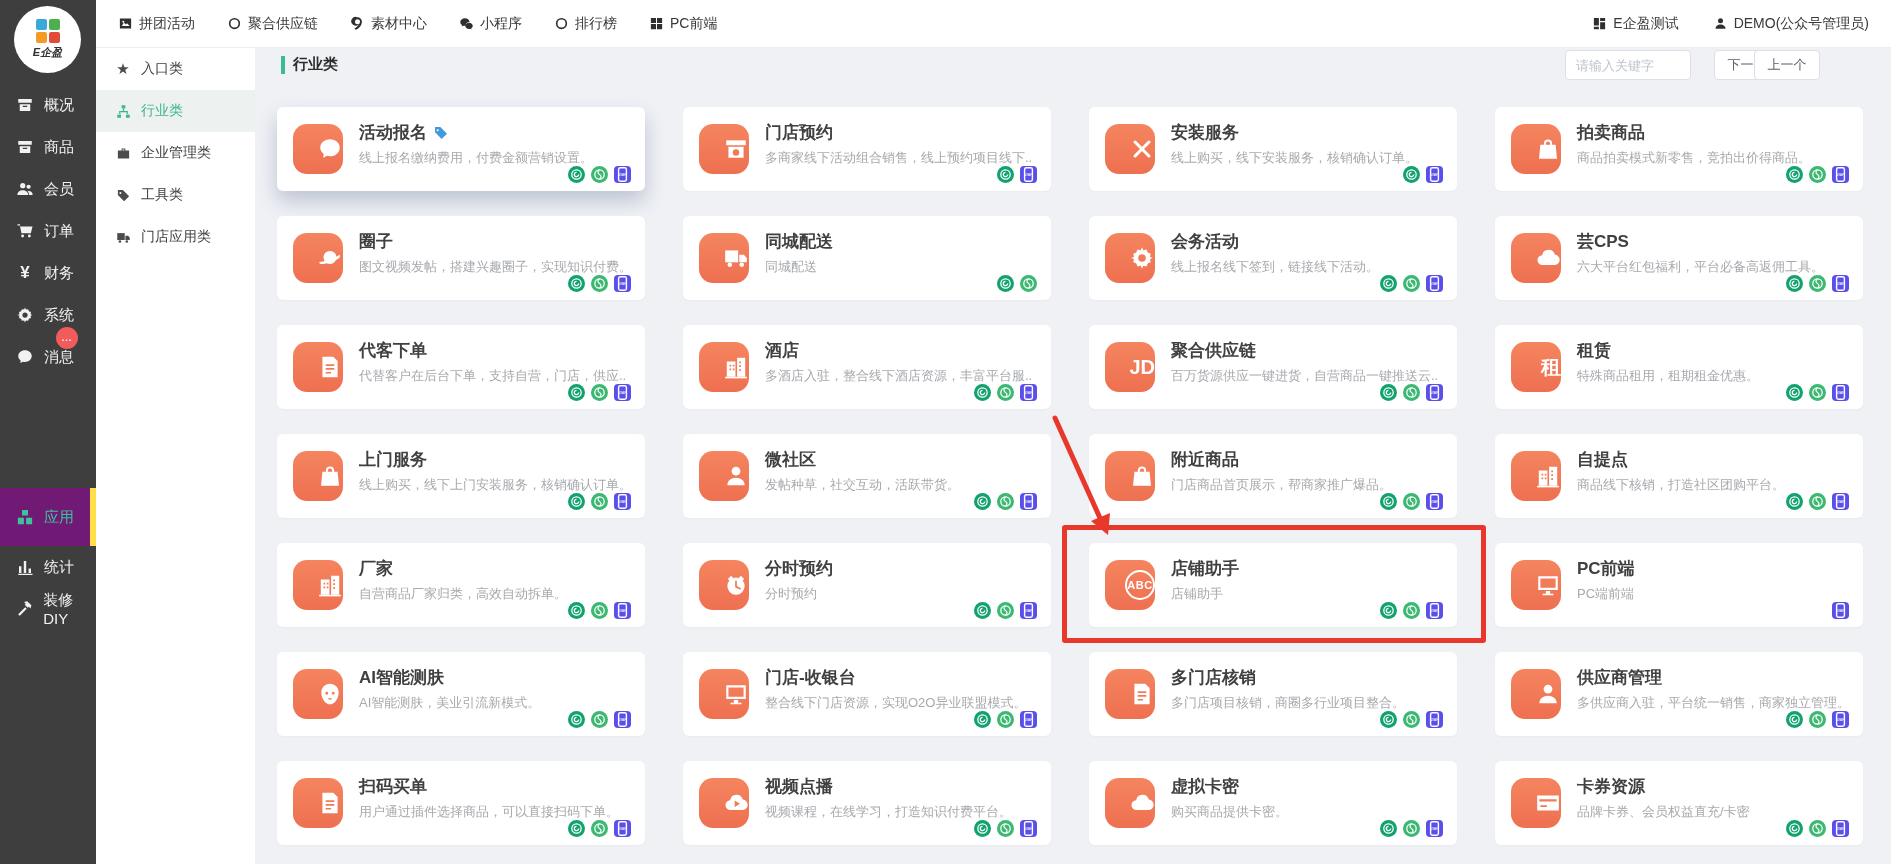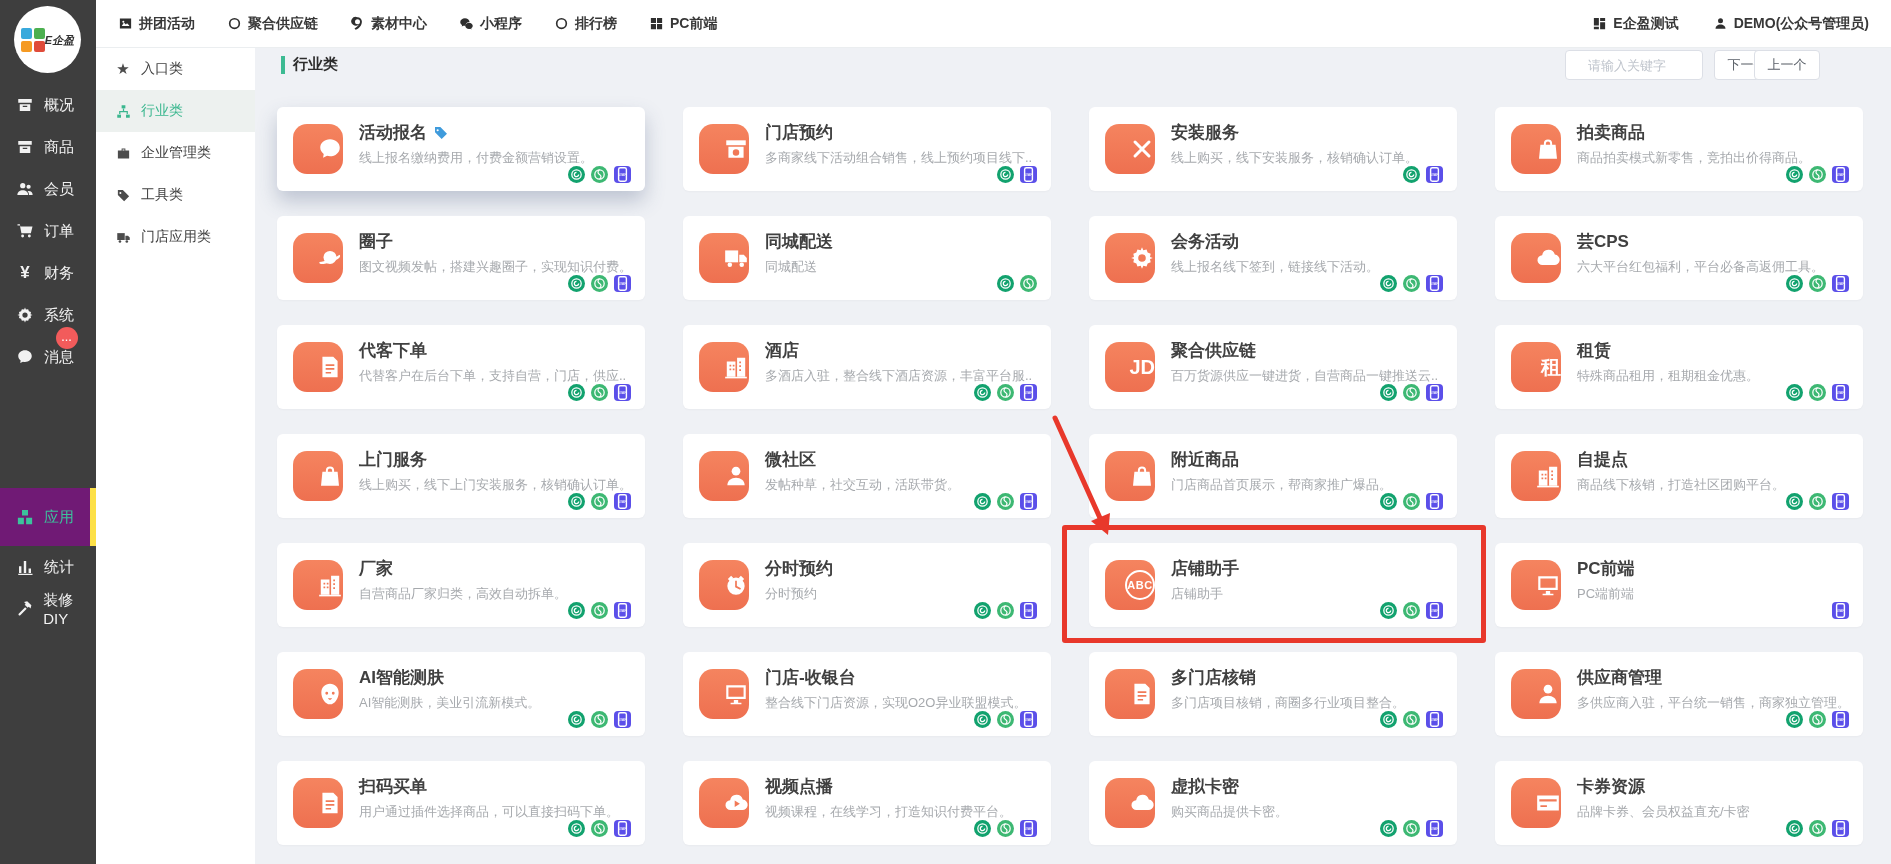--- a/index.html
+++ b/index.html
@@ -1,31 +1,31 @@
 <!DOCTYPE html>
 <html><head>
 <meta charset="utf-8">
 <style>
   * { margin:0; padding:0; box-sizing:border-box; }
   html,body { width:1891px; height:864px; font-family:"Liberation Sans","DejaVu Sans",sans-serif; }
   .stage { position:relative; width:1891px; height:864px; background:#eff1f5; overflow:hidden; }
 
   
   .topnav { position:absolute; left:96px; top:0; width:1795px; height:48px; background:#fff;
-            border-bottom:1px solid #ebeef0; display:flex; align-items:center; padding:8px 22px; z-index:3;font-weight:bold; }
+            border-bottom:1px solid #ebeef0; display:flex; align-items:center; padding:8px 22px; z-index:3; }
   .tn-item { display:flex; align-items:center; gap:6px; margin-right:32px; font-size:14px; color:#383838; cursor:pointer; }
   .tn-right { margin-left:auto; display:flex; align-items:center; }
   .tn-right .tn-item { margin-right:0; margin-left:34px; }
   .tn-ic { display:flex; align-items:center; color:#2f2f2f; }
   .tn-ic .svgi { width:15px; height:15px; }
 
   
   .sidebar { position:absolute; left:0; top:0; width:96px; height:864px; background:#3e3e3e; z-index:5; }
   .logo-circle { position:absolute; left:14px; top:6px; width:67px; height:67px; border-radius:50%;
-                 background:#fff; display:flex; flex-direction:row; align-items:center; justify-content:center; }
+                 background:#fff; display:flex; flex-direction:column; align-items:center; justify-content:center; }
   .logo-e { display:grid; grid-template-columns:11px 11px; grid-template-rows:11px 11px; gap:2px; }
   .logo-e i { border-radius:2px; }
   .logo-e i:nth-child(1){background:#39a9dc}.logo-e i:nth-child(2){background:#4cb050}
   .logo-e i:nth-child(3){background:#f59a23}.logo-e i:nth-child(4){background:#e04b3a}
   .logo-text { font-size:11px; font-weight:bold; font-style:italic; color:#333; margin-top:2px; }
   .sb-group-top { position:absolute; top:84px; left:0; width:96px; }
   .sb-group-bottom { position:absolute; top:488px; left:0; width:96px; }
   .sb-item { position:relative; height:42px; display:flex; align-items:center; padding-left:15px; gap:9px;
              color:#f2f2f2; font-size:15px; cursor:pointer; }
   .sb-item.active { background:#701a75; border-right:6px solid #fde047; color:#3cc29c; height:58px; }
@@ -43,22 +43,22 @@
   .sn-item.active { background:#edf1ef; color:#3bb78f; }
   .sn-ic { width:18px; display:flex; justify-content:center; color:#4c4c4c; }
   .sn-item.active .sn-ic { color:#3bb78f; }
   .sn-ic .svgi { width:15px; height:15px; }
   .sn-ic .icon-text { font-size:15px; font-style:normal; }
 
   
   .section-head { position:absolute; left:281px; top:55px; display:flex; align-items:center; gap:8px; }
   .section-bar { width:4px; height:18px; background:#3cba92; }
   .section-title { font-size:15px; font-weight:bold; color:#2d2d2d; }
-  .search-box { position:absolute; left:1565px; top:50px; width:138px; height:30px; background:#fff;
-                border:1px solid #dcdfe6; border-radius:4px; padding:0 22px; font-size:13px; color:#333; }
+  .search-box { position:absolute; left:1565px; top:50px; width:126px; height:30px; background:#fff;
+                border:1px solid #dcdfe6; border-radius:4px; padding:0 10px; font-size:13px; color:#333; }
   .search-box::placeholder { color:#bfc4cc; }
   .nav-btn { position:absolute; top:50px; height:30px; width:66px; background:#fff; border:1px solid #dcdfe6;
              border-radius:4px; font-size:13px; color:#5a6068; cursor:pointer;
              font-family:"Liberation Sans","DejaVu Sans",sans-serif; }
   .btn-next { left:1714px; } .btn-prev { left:1754px; }
 
   
   .cards { position:absolute; left:277px; top:107px; width:1586px; display:grid;
            grid-template-columns:repeat(4,368px); column-gap:38px; row-gap:25px; }
   .card { position:relative; width:368px; height:84px; background:#fff; border-radius:6px;

